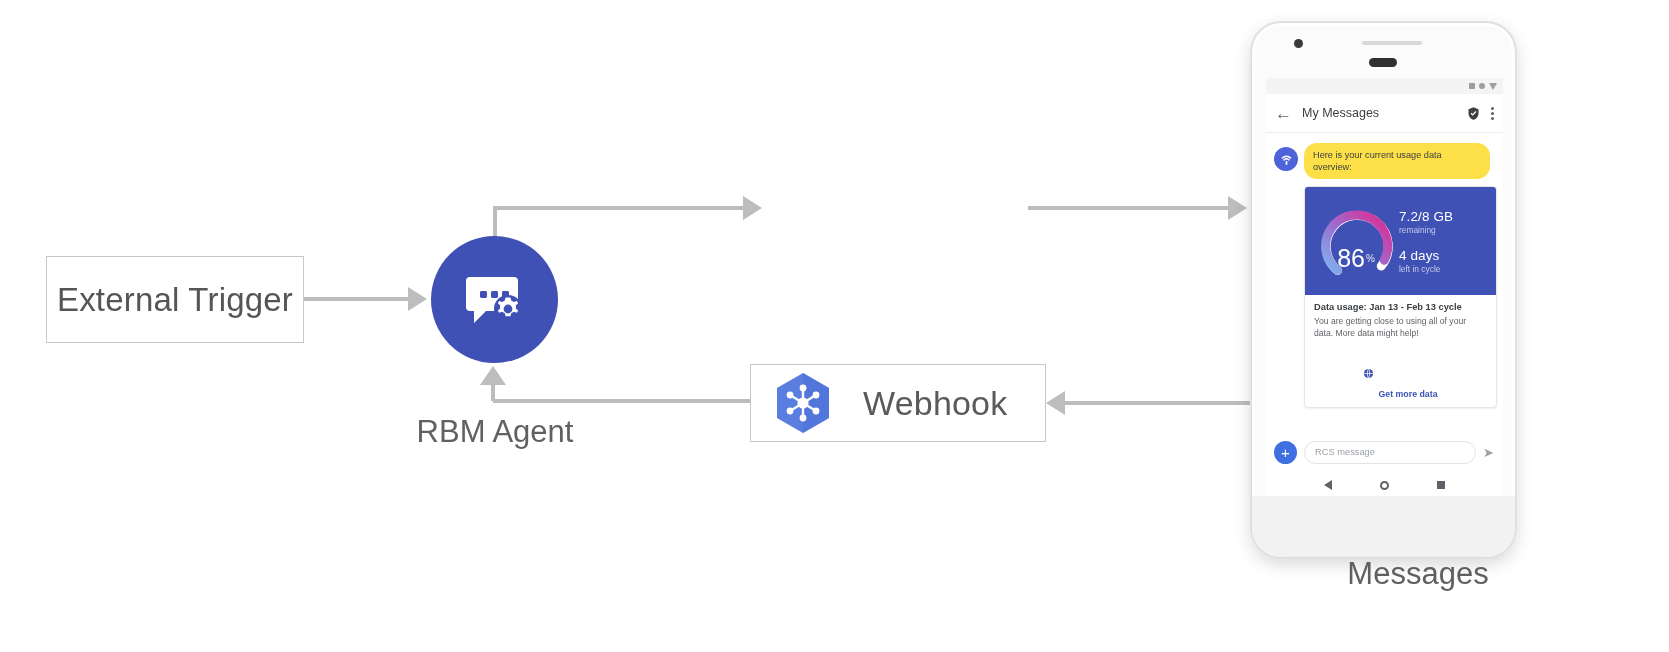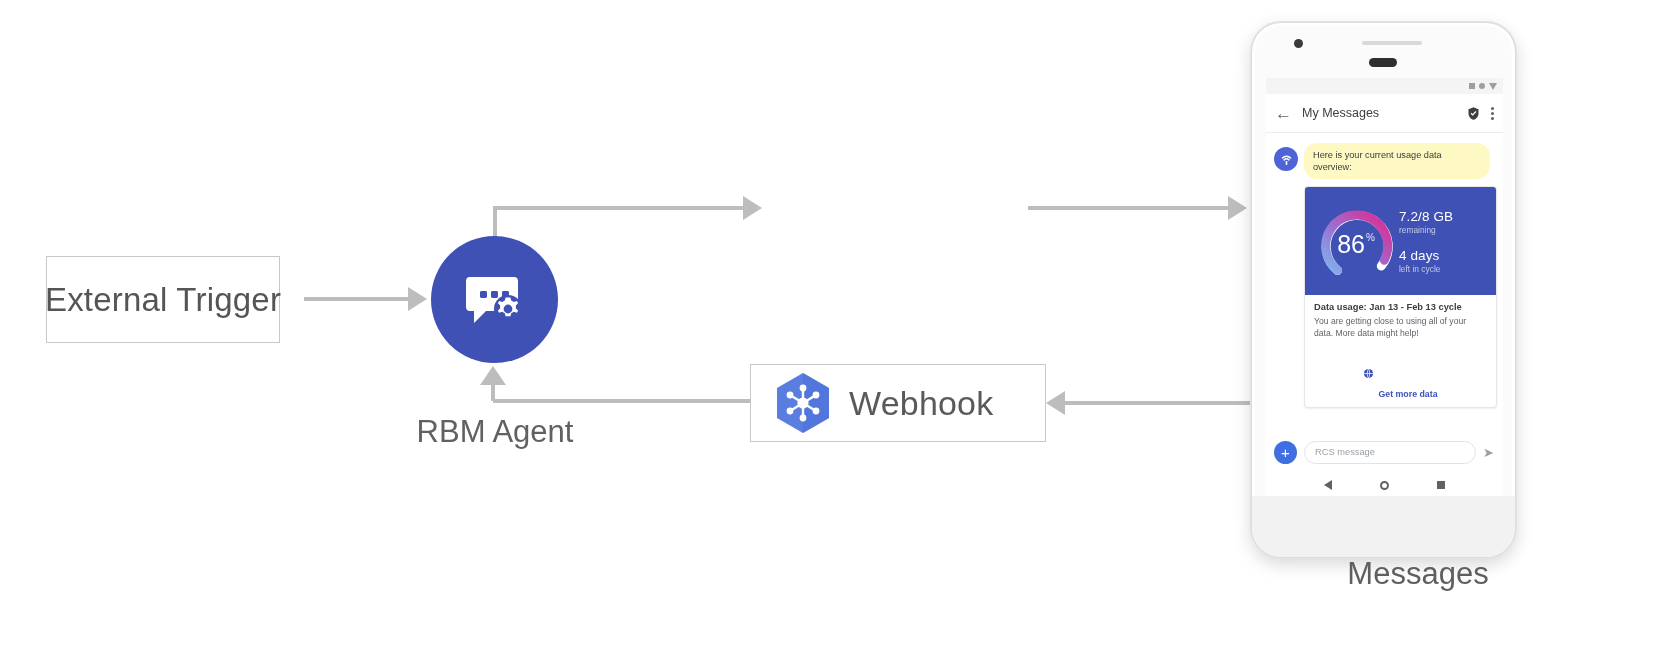--- a/index.html
+++ b/index.html
@@ -7,25 +7,25 @@
        font-family:"Liberation Sans","DejaVu Sans",sans-serif;}
 
   .canvas{position:absolute;inset:0;}
 
   
   .flowbox{position:absolute;border:1.5px solid #c8c8c8;background:#fff;
            display:flex;align-items:center;box-sizing:border-box;}
   .flowbox .lbl{font-size:34px;color:#5a5a5a;font-weight:300;letter-spacing:.2px;
                 white-space:nowrap;}
 
-  #external-trigger{left:46px;top:256px;width:234px;height:87px;justify-content:center;}
+  #external-trigger{left:46px;top:256px;width:258px;height:87px;justify-content:center;}
   #external-trigger .lbl{font-size:33px;color:#555;}
 
   #rbm-api-box{left:770px;top:165px;width:258px;height:92px;padding-left:18px;gap:16px;}
-  #webhook-box{left:750px;top:364px;width:296px;height:78px;padding-left:16px;gap:10px;}
+  #webhook-box{left:750px;top:364px;width:296px;height:78px;padding-left:16px;gap:24px;}
 
   
   .line{position:absolute;background:#bdbdbd;}
   .hline{height:4px;}
   .vline{width:4px;}
   .arrow{position:absolute;width:0;height:0;}
   .arrow-r{border-top:12px solid transparent;border-bottom:12px solid transparent;
            border-left:19px solid #bdbdbd;}
   .arrow-l{border-top:12px solid transparent;border-bottom:12px solid transparent;
            border-right:19px solid #bdbdbd;}
@@ -76,30 +76,30 @@
   #carrier-title{font-size:12.5px;color:#3c4043;flex:1;}
   #verified-badge{width:15px;height:15px;}
   #overflow-menu{display:flex;flex-direction:column;gap:2px;align-items:center;}
   #overflow-menu i{width:3px;height:3px;border-radius:50%;background:#5f6368;display:block;}
 
   
   #conversation{padding:10px 8px 0 8px;position:relative;}
   .msg-row{display:flex;gap:6px;align-items:flex-start;}
   #agent-avatar{width:24px;height:24px;border-radius:50%;background:#4e63d8;flex:none;
                 display:flex;align-items:center;justify-content:center;margin-top:4px;}
-  #intro-bubble{background:#fef9c3;border-radius:13px;padding:6px 9px;
+  #intro-bubble{background:#fde047;border-radius:13px;padding:6px 9px;
                 font-size:9.2px;color:#3c4043;line-height:1.32;max-width:168px;}
 
   
   #rich-card{margin:7px 0 0 30px;width:191px;background:#fff;border:1px solid #e6e6e6;
              border-radius:4px;overflow:hidden;box-shadow:0 1px 2px rgba(0,0,0,.07);}
   #card-media{background:#3f51b5;height:108px;display:flex;align-items:center;
               padding:0 8px;box-sizing:border-box;}
   #gauge-wrap{position:relative;width:86px;height:86px;flex:none;}
-  #gauge-center{position:absolute;inset:0;display:flex;align-items:flex-start;
+  #gauge-center{position:absolute;inset:0;display:flex;align-items:center;
                 justify-content:center;padding-top:34px;box-sizing:border-box;}
   #gauge-value{font-size:25px;color:#fff;font-weight:300;line-height:1;}
   #gauge-unit{font-size:10px;color:#e8e8f5;margin-left:1px;}
   #card-stats{flex:1;text-align:left;color:#fff;}
   .stat-big{font-size:13.5px;font-weight:500;letter-spacing:.1px;}
   .stat-sub{font-size:8.4px;color:#c5cae9;margin-top:1px;}
   .stat-gap{height:13px;}
   #card-body{padding:7px 9px 8px 9px;}
   #card-title{font-size:9.3px;font-weight:bold;color:#3c4043;}
   #card-desc{font-size:8.6px;color:#5f6368;line-height:1.36;margin-top:4px;}

